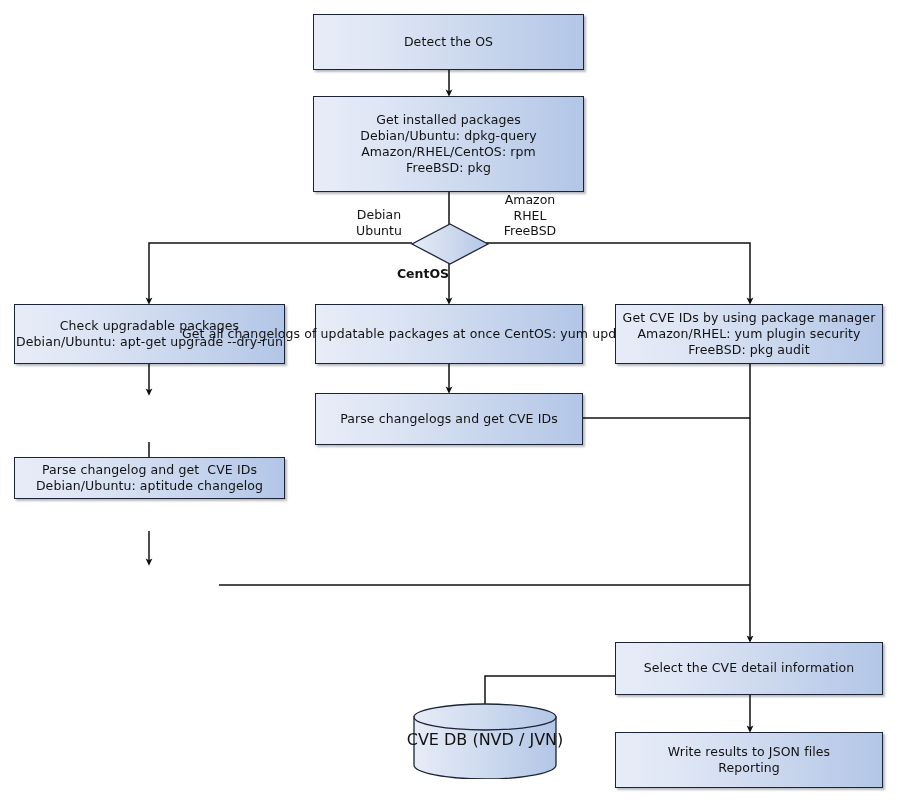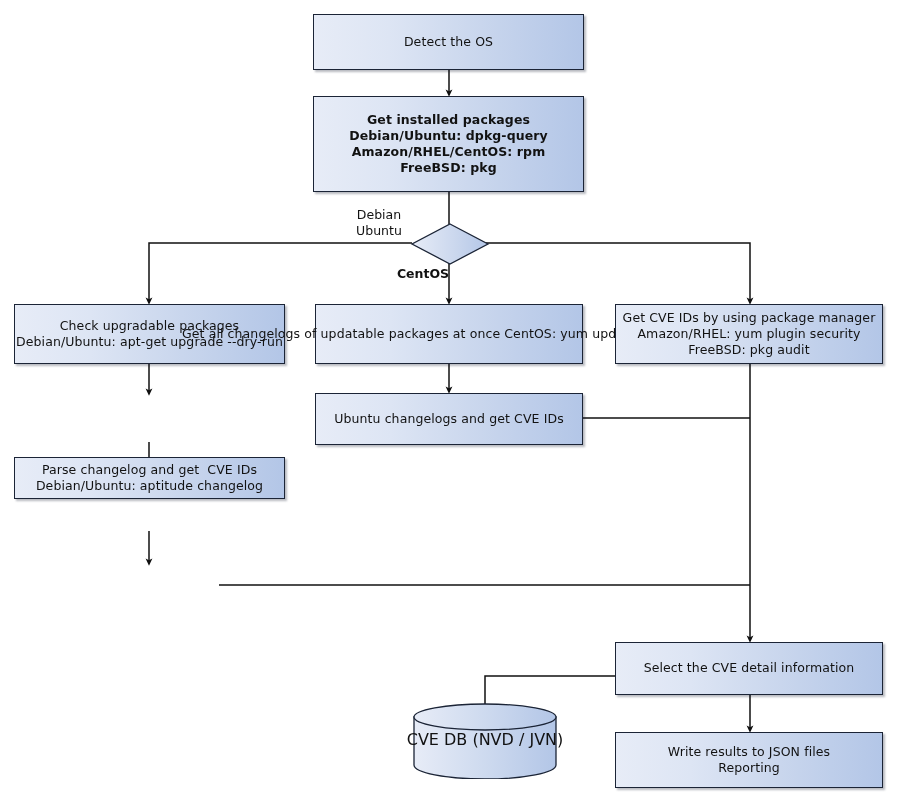--- a/index.html
+++ b/index.html
@@ -83,41 +83,44 @@
       <path d="M485,707 L485,676 L615,676"></path>
 
       <path d="M750,695 L750,729" marker-end="url(#ah)"></path>
     </g>
   </svg>
 
   <div class="node boxshape" style="left:313px;top:14px;width:271px;height:56px;">
     <span>Detect the OS</span>
   </div>
 
-  <div class="node boxshape" style="left:313px;top:96px;width:271px;height:96px;font-weight:bold;">
+  <div class="node boxshape" style="left:313px;top:96px;width:271px;height:96px;">
     <span>Get installed packages
 Debian/Ubuntu: dpkg-query
 Amazon/RHEL/CentOS: rpm
 FreeBSD: pkg</span>
   </div>
 
   <svg class="diamond" style="left:410px;top:222px;width:80px;height:44px;" viewBox="0 0 80 44" xmlns="http://www.w3.org/2000/svg">
     <polygon points="40,2 78,22 40,42 2,22" fill="url(#dg)" stroke="#1b2436" stroke-width="1.3"></polygon>
     <defs>
       <linearGradient id="dg" x1="0" y1="0" x2="1" y2="0">
         <stop offset="0%" stop-color="#e7ecf7"></stop>
         <stop offset="60%" stop-color="#c9d6ed"></stop>
         <stop offset="100%" stop-color="#b3c6e7"></stop>
       </linearGradient>
     </defs>
   </svg>
 
   <div class="edgelabel" style="left:348px;top:207px;width:62px;text-align:center;">Debian
 Ubuntu</div>
 
+  <div class="edgelabel" style="left:494px;top:192px;width:72px;text-align:center;">Amazon
+RHEL
+FreeBSD</div>
 
   <div class="edgelabel" style="left:393px;top:266px;width:60px;text-align:center;font-weight:bold;">CentOS</div>
 
   <div class="node boxshape" style="left:14px;top:304px;width:271px;height:60px;">
     <span>Check upgradable packages
 Debian/Ubuntu: apt-get upgrade --dry-run</span>
   </div>
 
   <div class="node boxshape" style="left:315px;top:304px;width:268px;height:60px;">
     <span class="overflowtext">Get all changelogs of updatable packages at once
@@ -125,21 +128,21 @@
   </div>
 
   <div class="node boxshape" style="left:615px;top:304px;width:268px;height:60px;">
     <span>Get CVE IDs by using package manager
 Amazon/RHEL: yum plugin security
 FreeBSD: pkg audit</span>
   </div>
 
 
   <div class="node boxshape" style="left:315px;top:393px;width:268px;height:52px;">
-    <span>Ubuntu changelogs and get CVE IDs</span>
+    <span>Parse changelogs and get CVE IDs</span>
   </div>
 
   <div class="node boxshape" style="left:14px;top:457px;width:271px;height:42px;">
     <span>Parse changelog and get  CVE IDs
 Debian/Ubuntu: aptitude changelog</span>
   </div>
 
 
   <div class="node boxshape" style="left:615px;top:642px;width:268px;height:53px;">
     <span>Select the CVE detail information</span>

